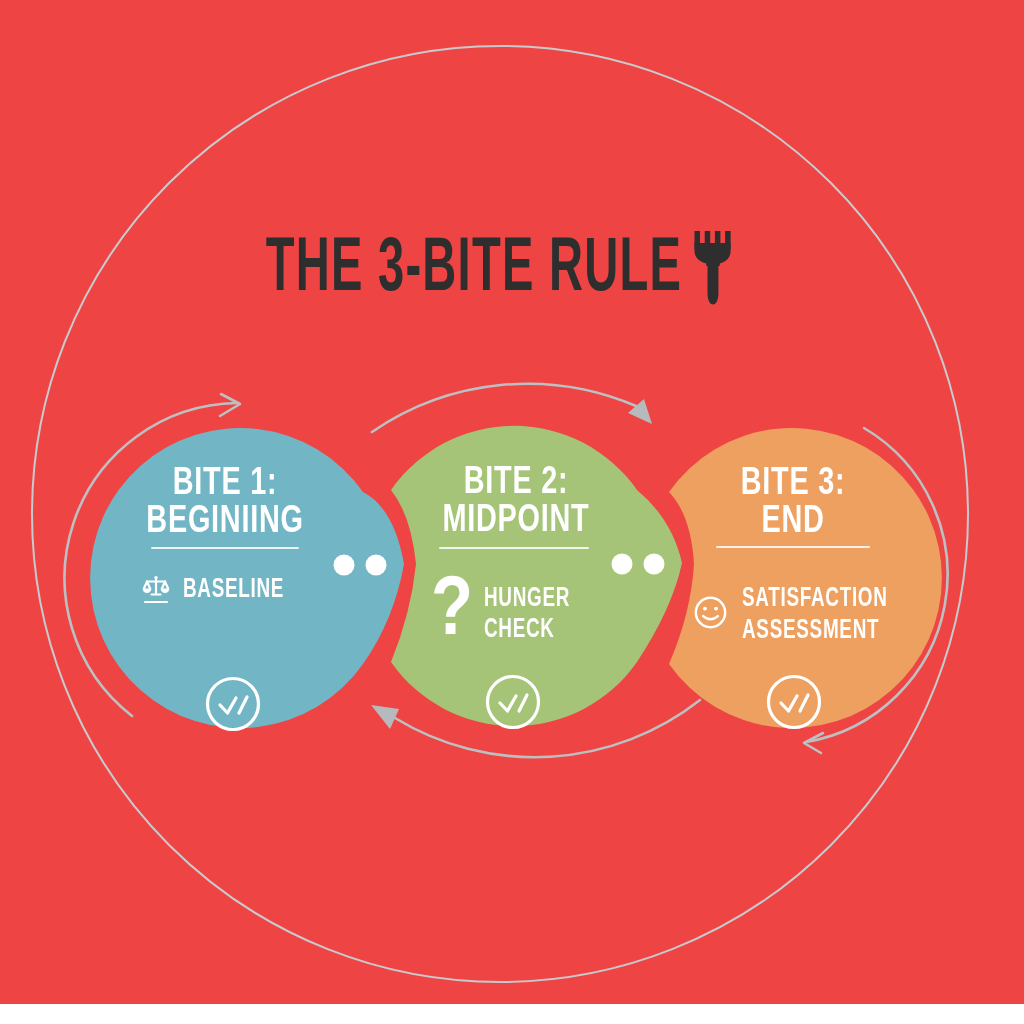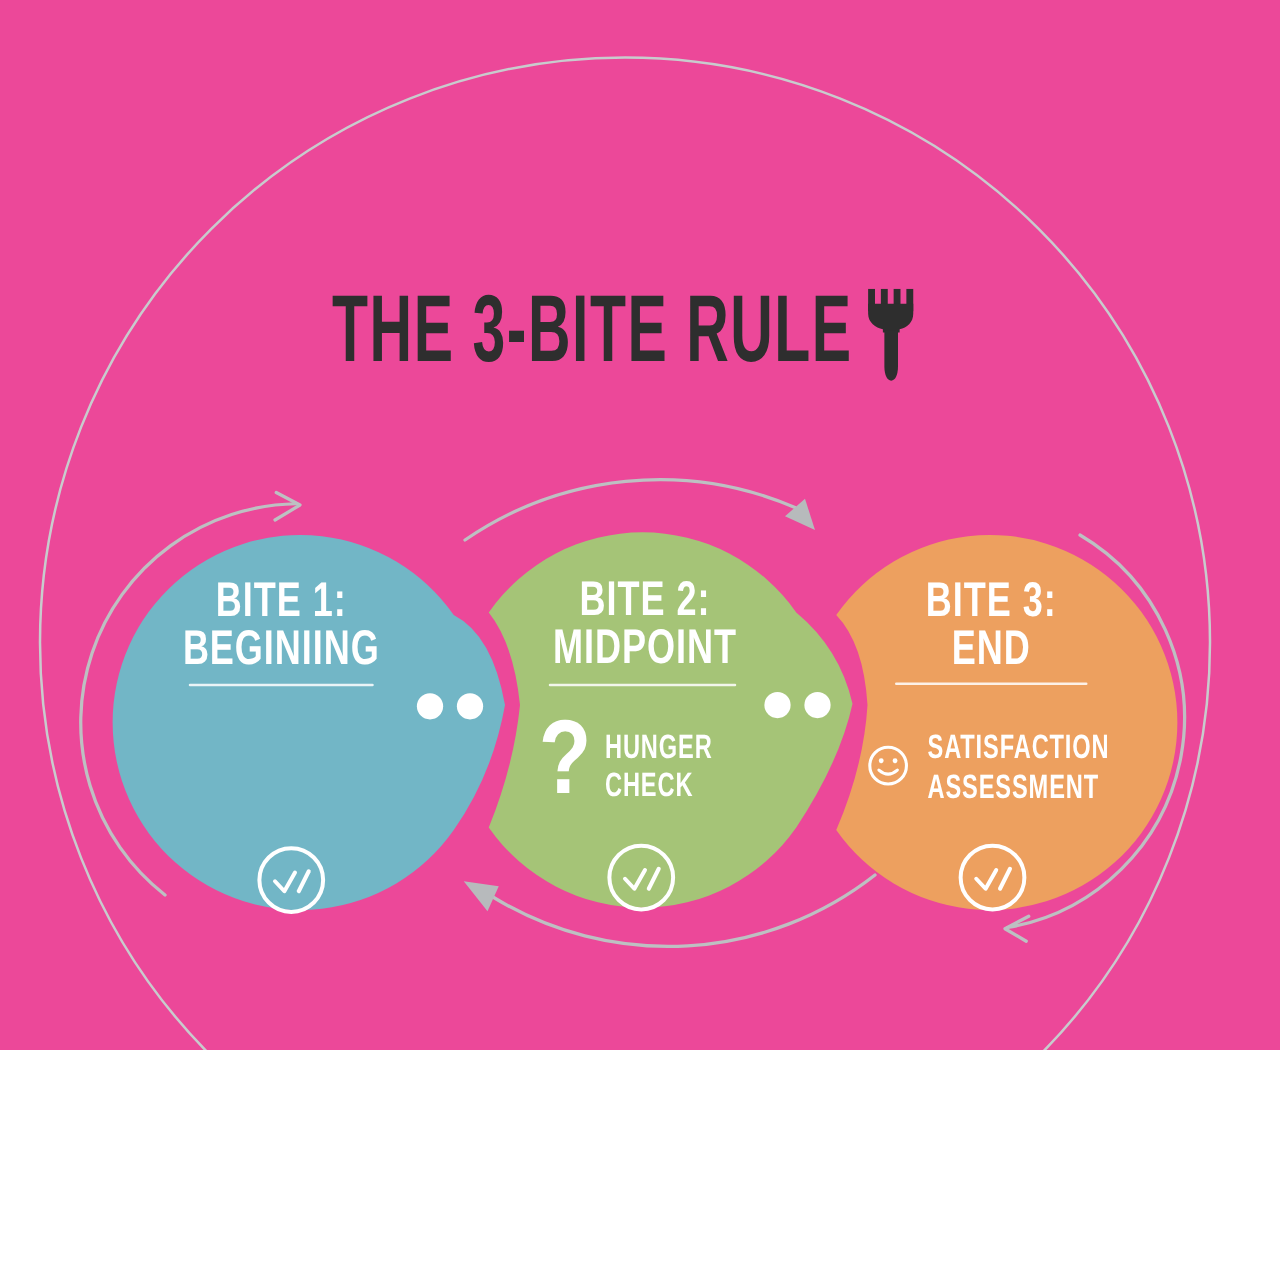--- a/index.html
+++ b/index.html
@@ -1,17 +1,17 @@
 <!DOCTYPE html>
 <html style="--c-bite1: #72B6C6; --c-bite2: #A5C477; --c-bite3: #EDA05F; --c-title_text: #2E2E2E; --c-circle_text: #FFFFFF; --c-arrow: #BDC0C2; --c-arrowhead: #B7BABC; --c-outer_ring: #C8CBCD;"><head>
 <meta charset="utf-8">
 <style>
   html,body{margin:0;padding:0;background:#ffffff;}
   .stage{
-    position:relative;width:1024px;height:840px;background:#ec4899;overflow:hidden;
+    position:relative;width:1024px;height:1004px;background:#ef4444;overflow:hidden;
     font-family:"Liberation Sans",sans-serif;
   }
   svg.layer{position:absolute;left:0;top:0;width:1024px;height:1024px;}
 
   
   .fill-b1{fill:var(--c-bite1);}
   .fill-b2{fill:var(--c-bite2);}
   .fill-b3{fill:var(--c-bite3);}
   .stroke-arrow{stroke:var(--c-arrow);fill:none;stroke-width:2.6px;stroke-linecap:round;stroke-linejoin:round;}
   .fill-head{fill:var(--c-arrowhead);stroke:none;}
@@ -126,20 +126,34 @@
     <rect x="33.6" y="0" width="5.5" height="18"></rect>
     <path d="M3 12 H39.1 V20 C39.1 27 34 31.2 28.2 32.4 V35 H14.8 V32.4 C9 31.2 3 27 3 20 Z"></path>
     <path d="M16 33.5 H26.9 V62 C26.9 69 24.6 73.5 21.45 73.5 C18.3 73.5 16 69 16 62 Z"></path>
   </svg>
 
   <div class="bt" id="bt1">
     <div>BITE 1:</div>
     <div>BEGINIING</div>
   </div>
   <div class="items1">
+    <div class="item-row">
+      <svg class="item-icon white-stroke" viewBox="0 0 34 34" stroke-width="2.2" aria-hidden="true">
+        <circle cx="17" cy="5.6" r="1.7" class="white-fill"></circle>
+        <path d="M17 7 V22"></path>
+        <path d="M8 9.5 H26"></path>
+        <path d="M8 9.5 L5 16.2 M8 9.5 L11 16.2"></path>
+        <path d="M3.6 16.6 A4.4 4.4 0 0 0 12.4 16.6 Z" class="white-fill"></path>
+        <path d="M26 9.5 L23 16.2 M26 9.5 L29 16.2"></path>
+        <path d="M21.6 16.6 A4.4 4.4 0 0 0 30.4 16.6 Z" class="white-fill"></path>
+        <path d="M12.5 22.5 H21.5"></path>
+        <path d="M6 30 H28"></path>
+      </svg>
+      <span class="item-label">BASELINE</span>
+    </div>
   </div>
 
   <div class="bt" id="bt2">
     <div>BITE 2:</div>
     <div>MIDPOINT</div>
   </div>
   <div class="qmark">?</div>
   <div class="stacked-label" id="hunger-check">
     <div>HUNGER</div>
     <div>CHECK</div>

